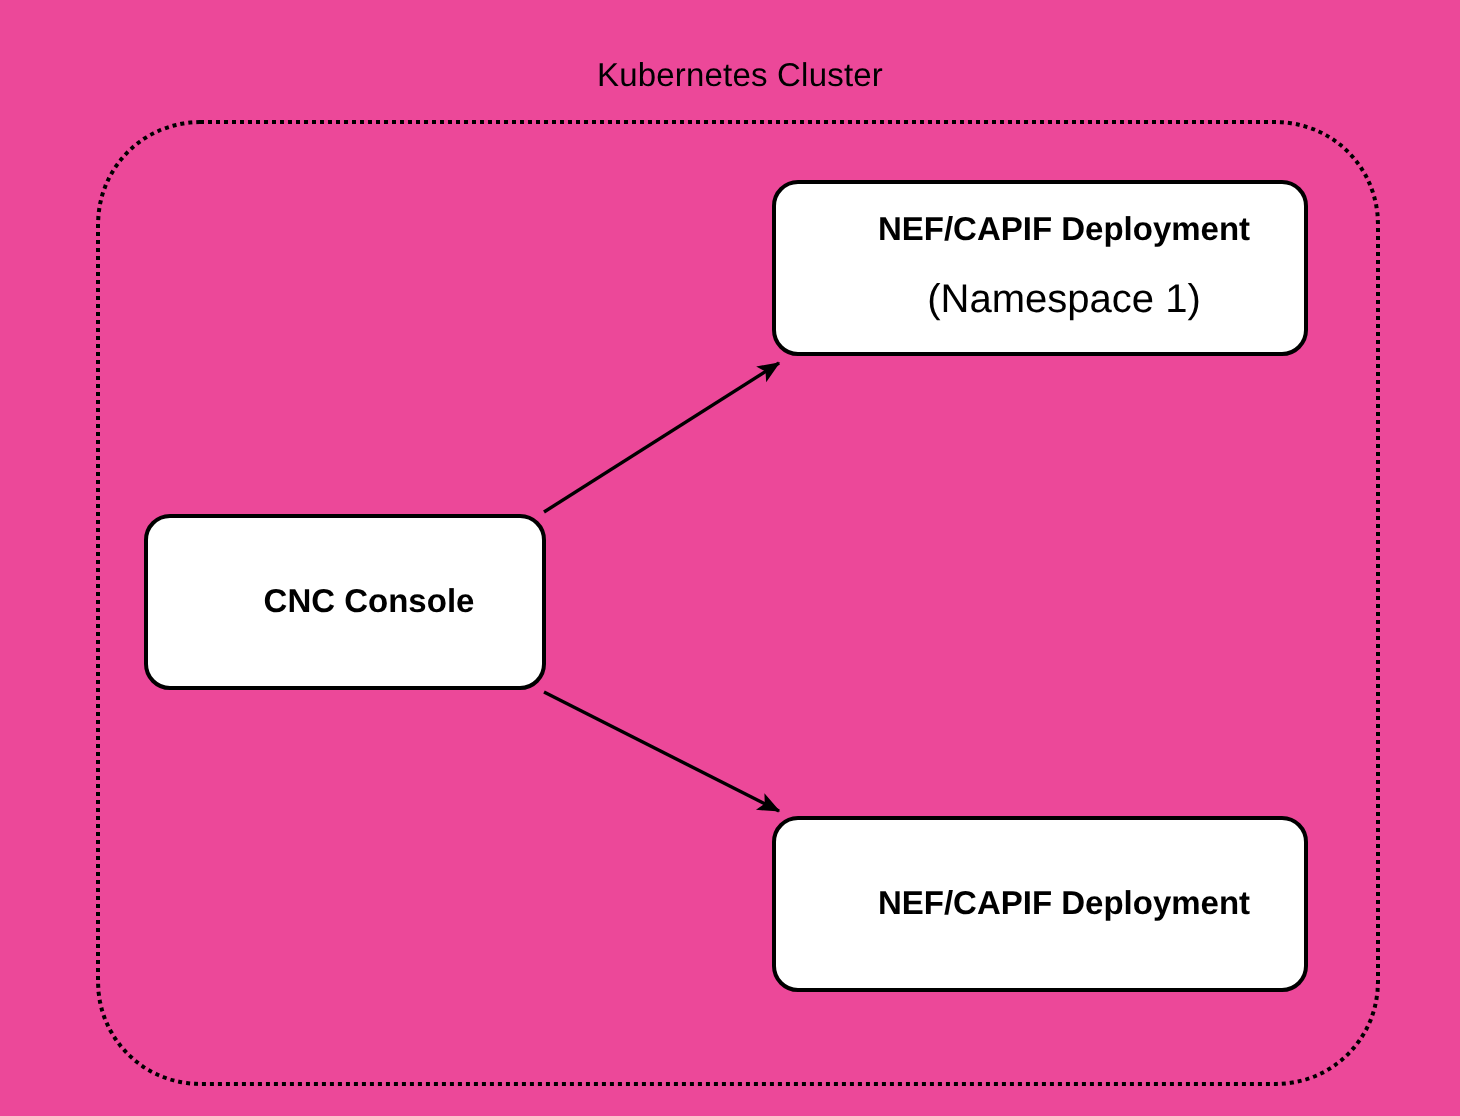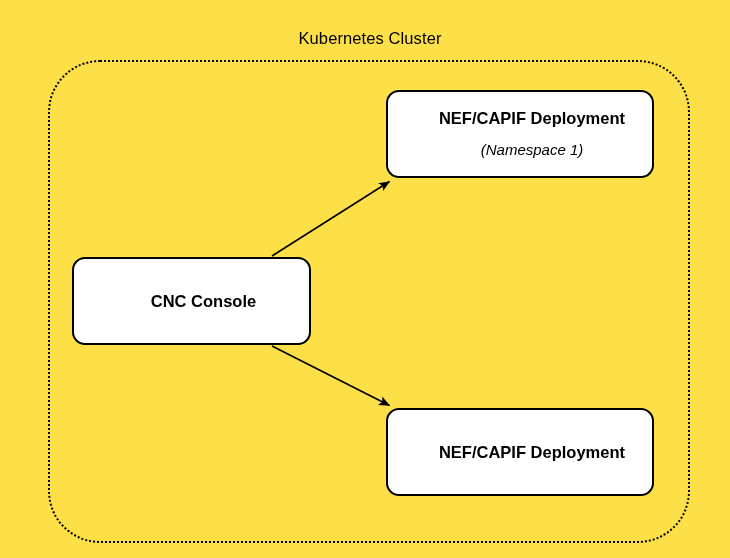--- a/index.html
+++ b/index.html
@@ -8,21 +8,21 @@
     background: #ffffff;
   }
   body {
     font-family: "Liberation Sans", sans-serif;
     color: #000000;
   }
   #diagram-canvas {
     position: relative;
     width: 730px;
     height: 558px;
-    background: #fde047;
+    background: #ec4899;
     overflow: hidden;
   }
   #cluster-title {
     position: absolute;
     left: 0;
     top: 29px;
     width: 740px;
     text-align: center;
     font-size: 16.5px;
     font-weight: 400;
@@ -53,44 +53,43 @@
     padding-left: 24px;
   }
   .node-title {
     font-size: 16.5px;
     font-weight: bold;
     line-height: 1.25;
     text-align: center;
     white-space: nowrap;
   }
   .node-subtitle {
-    font-size: 15px;
+    font-size: 20px;
     font-weight: 400;
     line-height: 1.3;
     text-align: center;
     white-space: nowrap;
     margin-top: 11px;
-    font-style: italic;
   }
   #node-nef-1 {
     left: 386px;
     top: 90px;
     width: 268px;
     height: 88px;
   }
   #node-nef-2 {
     left: 386px;
     top: 408px;
     width: 268px;
     height: 88px;
   }
   #node-cnc {
     left: 72px;
     top: 257px;
-    width: 239px;
+    width: 201px;
     height: 88px;
     gap: 20px;
   }
   #connector-layer {
     position: absolute;
     left: 0;
     top: 0;
     width: 730px;
     height: 558px;
     pointer-events: none;

